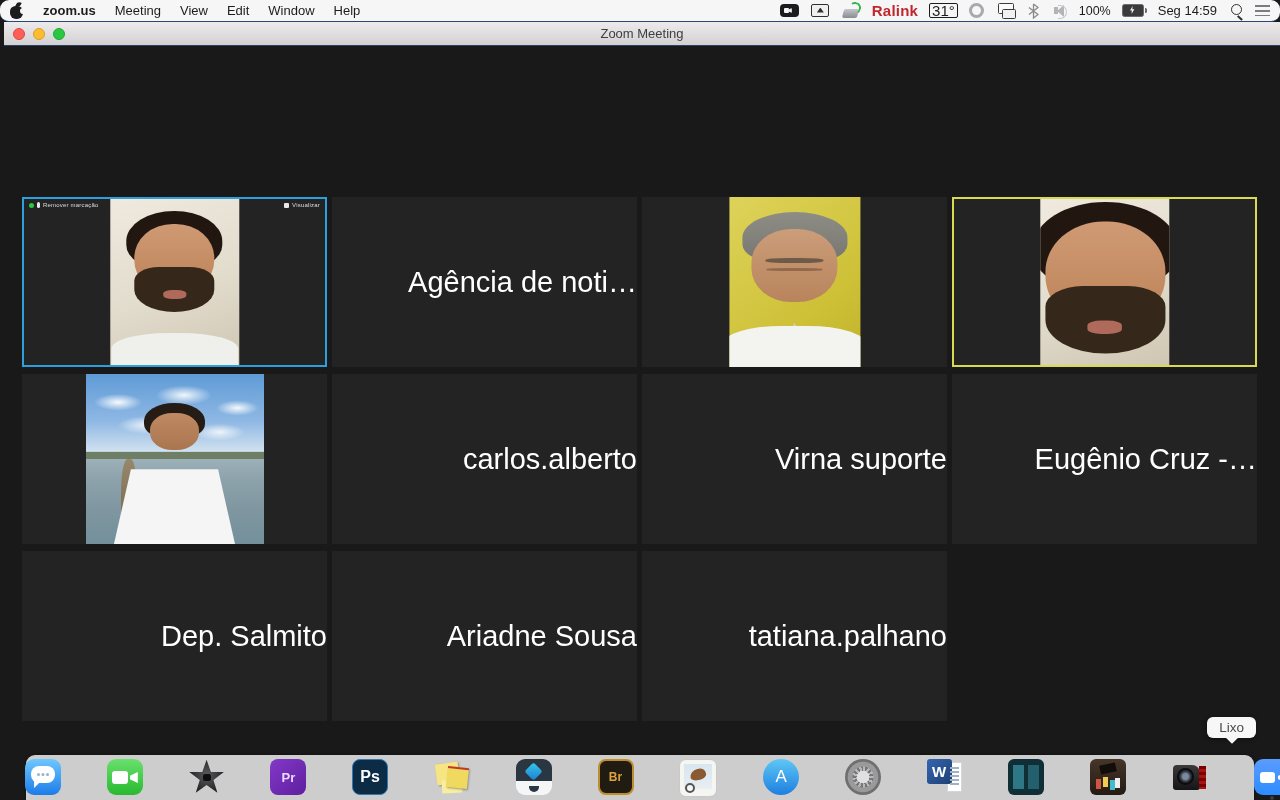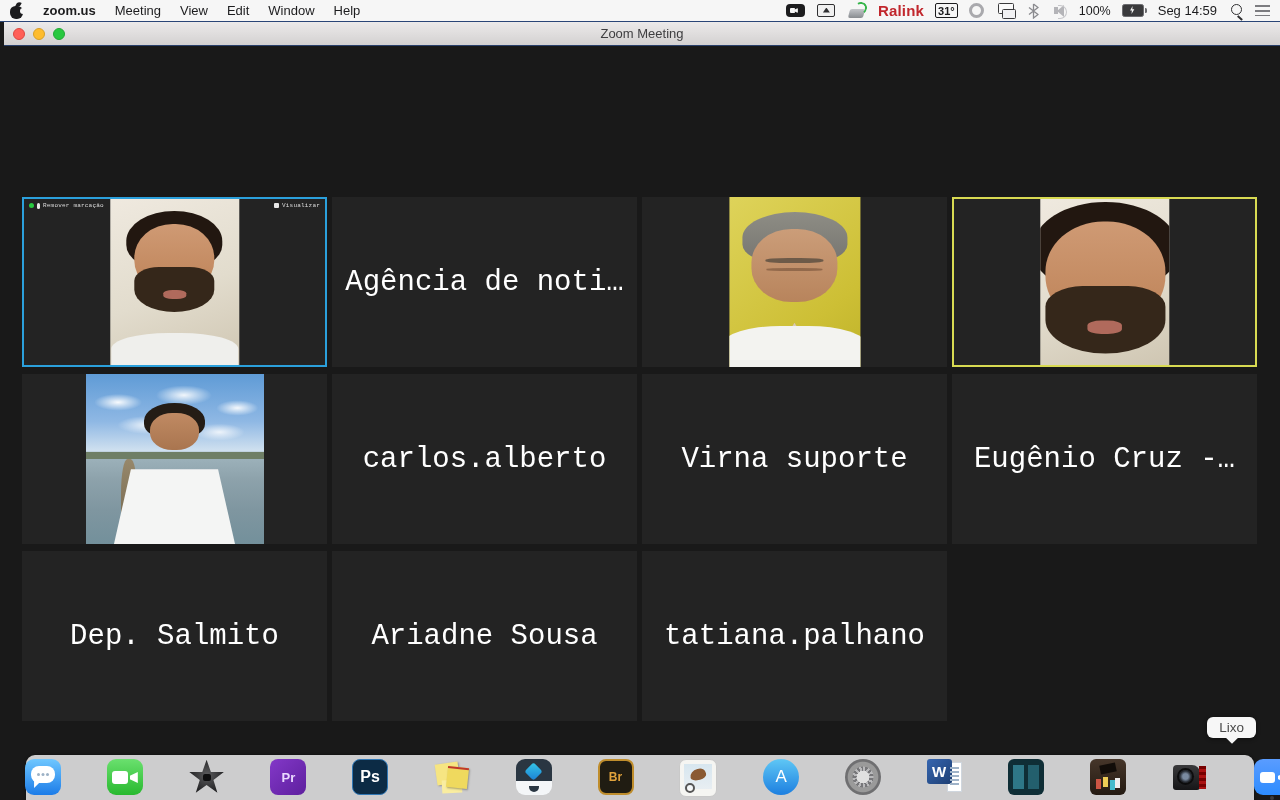--- a/index.html
+++ b/index.html
@@ -2,41 +2,41 @@
 <html><head>
 <meta charset="utf-8">
 <style>
   html,body{margin:0;padding:0;background:#000;width:1280px;height:800px;overflow:hidden;
     font-family:"Liberation Sans","DejaVu Sans",sans-serif;-webkit-font-smoothing:antialiased;}
   .screen{position:relative;width:1280px;height:800px;background:#191919;}
 
   
   .menubar{position:absolute;top:0;left:0;right:0;height:22px;background:#f6f6f6;
     display:flex;align-items:center;justify-content:space-between;padding:8px 10px;box-sizing:border-box;
-    font-size:13px;color:#1c1c1e;z-index:50;border-bottom:1px solid #2b4677;}
+    font-size:13px;color:#1c1c1e;z-index:50;border-bottom:1px solid #2b4677;border-radius:9px;}
   .mb-left{display:flex;align-items:center;gap:19px;}
   .mitem{cursor:default;}
   .mitem.app{font-weight:700;}
   .apple{width:14px;height:18px;position:relative;display:inline-block;}
   .apple::before{content:"";position:absolute;left:0;top:4px;width:13px;height:13px;background:#1c1c1e;border-radius:42% 42% 46% 46%;}
   .apple::after{content:"";position:absolute;right:-2px;top:6px;width:6px;height:6px;background:#f6f6f6;border-radius:50%;}
   .apple .leaf{position:absolute;left:6px;top:0;width:5px;height:5px;background:#1c1c1e;border-radius:80% 0 80% 0;transform:rotate(18deg);}
   .mb-right{display:flex;align-items:center;gap:11px;}
   .st{display:inline-flex;align-items:center;justify-content:center;position:relative;height:22px;}
   .s-zoomcam{width:19px;}
   .s-zoomcam::before{content:"";width:19px;height:13px;background:#1c1c1e;border-radius:4px;}
   .s-zoomcam::after{content:"";position:absolute;left:4px;top:8.5px;width:8px;height:5px;background:#f6f6f6;border-radius:1px;clip-path:polygon(0 0,62% 0,62% 30%,100% 0,100% 100%,62% 70%,62% 100%,0 100%);}
   .s-display{width:20px;}
   .s-display::before{content:"";width:16px;height:11px;border:1.5px solid #2f2f31;border-radius:2px;background:#f0f0f0;}
   .s-display::after{content:"";position:absolute;left:7px;top:8px;width:7px;height:5px;background:#2f2f31;clip-path:polygon(50% 0,100% 100%,0 100%);}
   .s-adapter{width:20px;}
   .s-adapter::before{content:"";width:15px;height:9px;background:linear-gradient(#c2c5c9,#888c90);border-radius:2px;transform:skewX(-14deg);margin-top:5px;}
   .s-adapter::after{content:"";position:absolute;right:0;top:2px;width:8px;height:8px;border:2px solid transparent;border-top-color:#35b54a;border-right-color:#35b54a;border-radius:50%;transform:rotate(10deg);}
   .s-ralink{color:#c1272d;font-size:15px;font-weight:700;letter-spacing:.2px;}
-  .s-temp{border:1.5px solid #1c1c1e;font-size:11px;font-weight:700;height:13px;line-height:12px;padding:0 2px;border-radius:2px;}
+  .s-temp{border:1.5px solid #1c1c1e;font-size:15px;font-weight:400;height:13px;line-height:12px;padding:0 2px;border-radius:2px;}
   .s-cc::before{content:"";width:15px;height:15px;border-radius:50%;border:3.5px solid #a9a9ad;box-sizing:border-box;display:block;}
   .s-mirror{width:22px;}
   .s-mirror::before{content:"";width:14px;height:9px;border:1.5px solid #3a3a3c;border-radius:1.5px;background:#fafafa;margin-bottom:5px;}
   .s-mirror::after{content:"";position:absolute;left:7px;top:9px;width:12px;height:8px;border:1.5px solid #3a3a3c;border-radius:1.5px;background:#f1f1f3;}
   .s-bt svg{display:block;}
   .s-vol{width:18px;}
   .s-vol::before{content:"";width:4px;height:7px;background:#b4b4b8;}
   .s-vol::after{content:"";width:0;height:0;border-right:7px solid #b4b4b8;border-top:6px solid transparent;border-bottom:6px solid transparent;margin-left:-1px;}
   .s-vol .arc{position:absolute;right:1px;top:5px;width:8px;height:12px;border:1.5px solid #c6c6ca;border-left:none;border-radius:0 8px 8px 0;}
   .pct{font-size:12.5px;}
@@ -57,21 +57,21 @@
   .lights{display:flex;gap:8px;margin-left:9px;}
   .light{width:12px;height:12px;border-radius:50%;box-sizing:border-box;}
   .l-red{background:#ff5f57;border:1px solid #dd4741;}
   .l-yellow{background:#febc2e;border:1px solid #d8a027;}
   .l-green{background:#28c840;border:1px solid #23a837;}
   .wtitle{position:absolute;left:0;right:0;text-align:center;font-size:13px;color:#3e3e40;pointer-events:none;}
 
   
   .content{position:absolute;top:46px;left:0;right:0;bottom:0;background:#191919;}
   .grid{position:absolute;left:22px;top:151px;display:grid;grid-template-columns:repeat(4,305px);grid-auto-rows:170px;gap:7px 5px;z-index:5;}
-  .tile{position:relative;background:#232323;box-sizing:border-box;overflow:hidden;display:flex;align-items:center;justify-content:center;font-family:Liberation Mono, monospace;}
+  .tile{position:relative;background:#232323;box-sizing:border-box;overflow:hidden;display:flex;align-items:center;justify-content:flex-end;}
   .pname{color:#fff;font-size:29px;font-weight:400;white-space:nowrap;}
   
   .vstrip{position:absolute;left:50%;top:0;transform:translateX(-50%);width:43%;height:100%;overflow:hidden;background:#111;}
   .wallA{background:linear-gradient(160deg,#efe9df 0%,#e2dccd 55%,#cfc6b2 100%);}
   .wallY{background:linear-gradient(140deg,#ded35a 0%,#cdbf35 70%,#bfb32a 100%);}
   .pwrap{position:absolute;inset:0;}
   .pwrap.close{transform:scale(1.5) translateY(9%);transform-origin:50% 45%;}
   .hairA{position:absolute;top:7%;left:13%;width:74%;height:36%;background:#221710;border-radius:50% 50% 42% 42%;}
   .faceA{position:absolute;top:15%;left:19%;width:62%;height:42%;background:linear-gradient(#cf9a74,#bd8257);border-radius:48%;}
   .beardA{position:absolute;top:41%;left:19%;width:62%;height:27%;background:#35271a;border-radius:34% 34% 55% 55%;}

